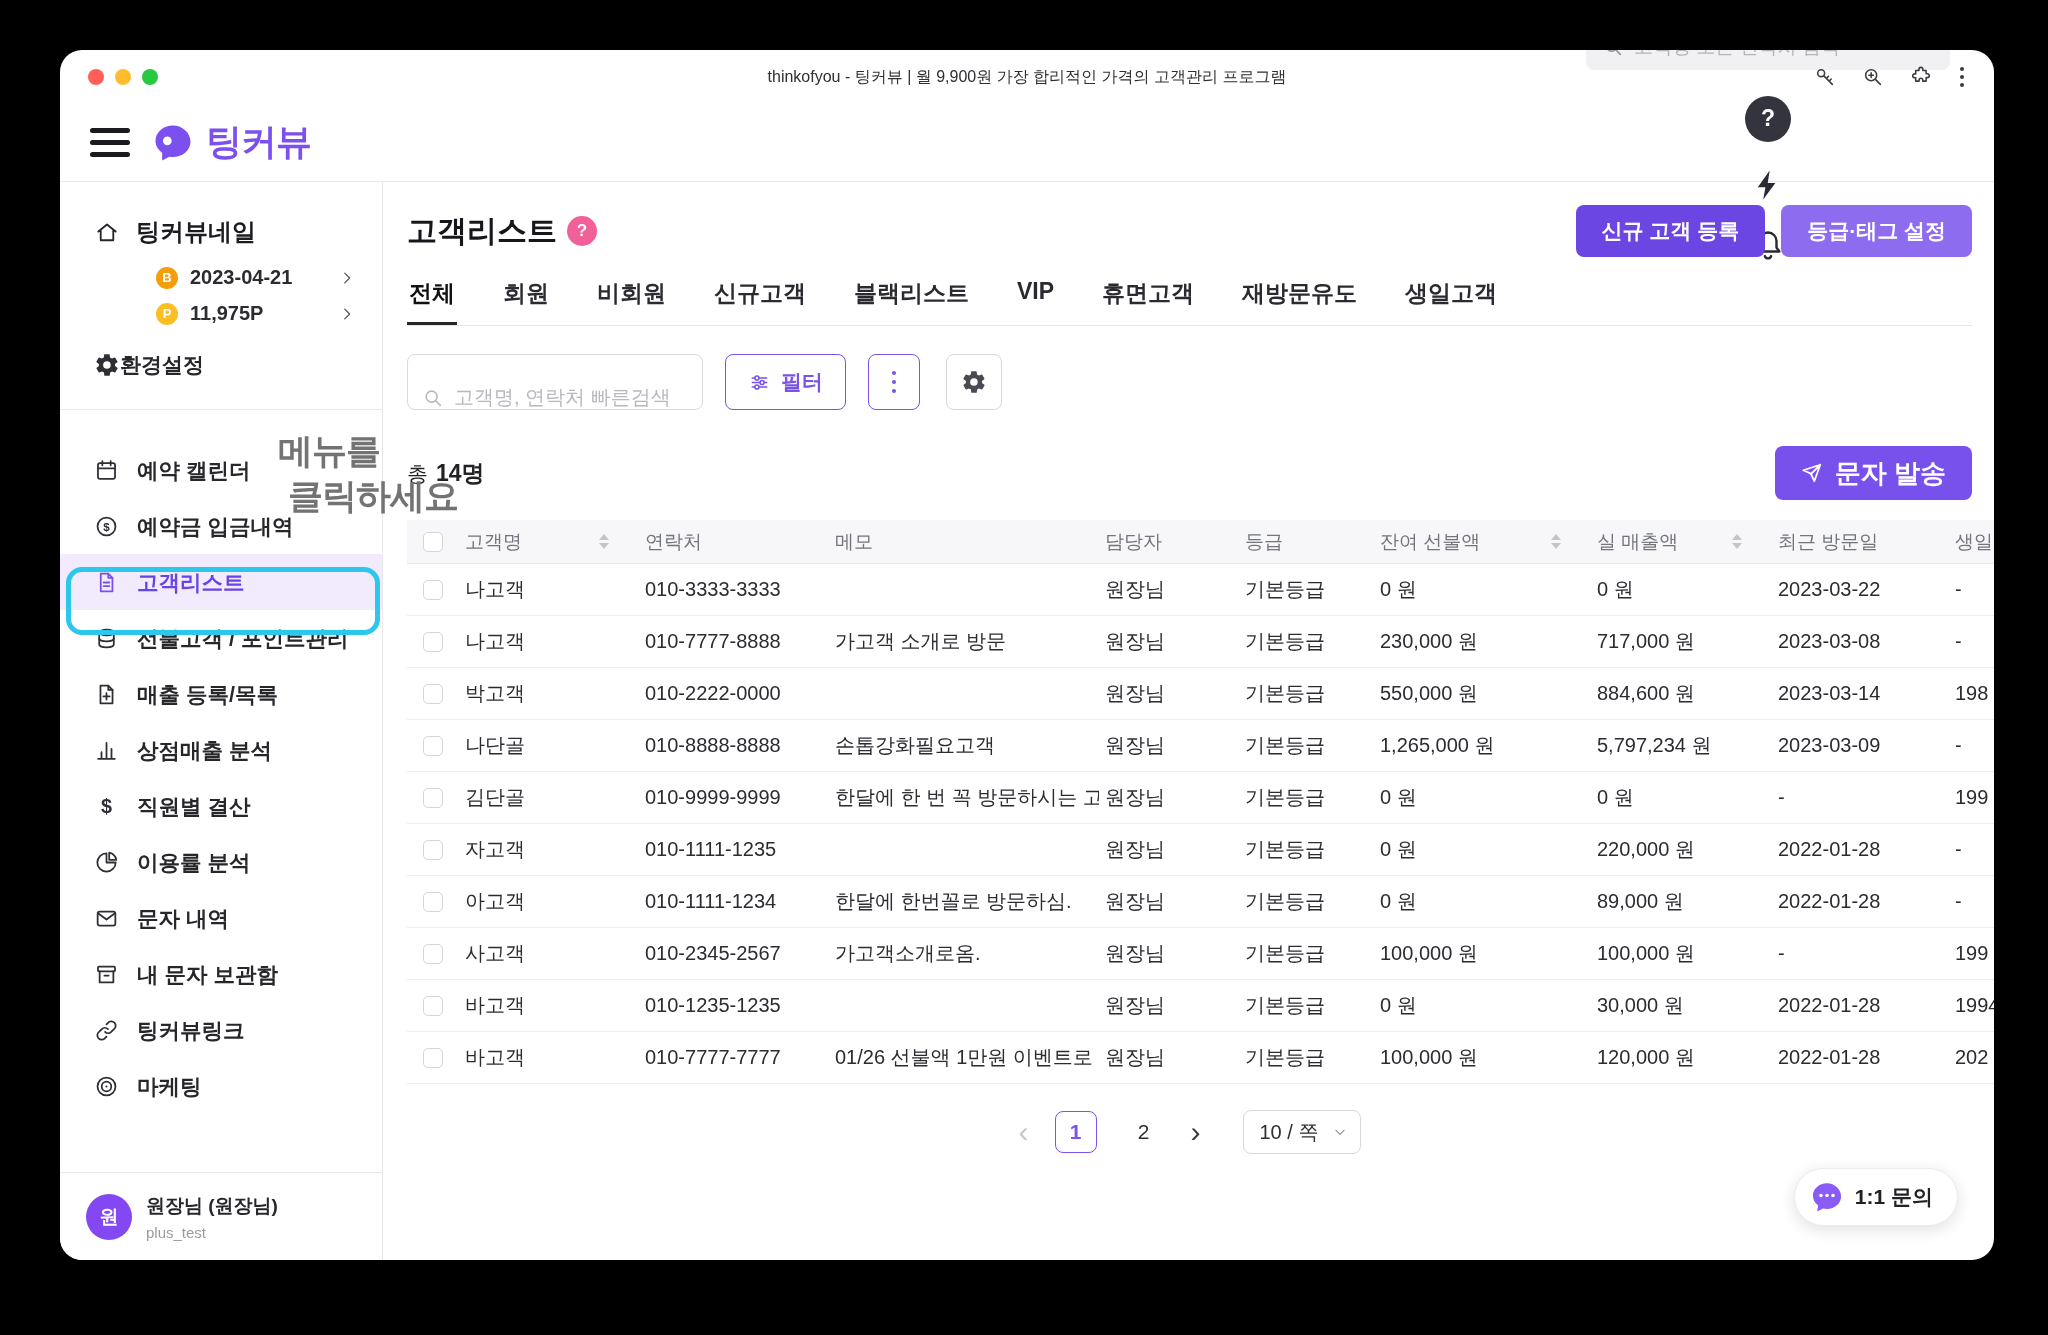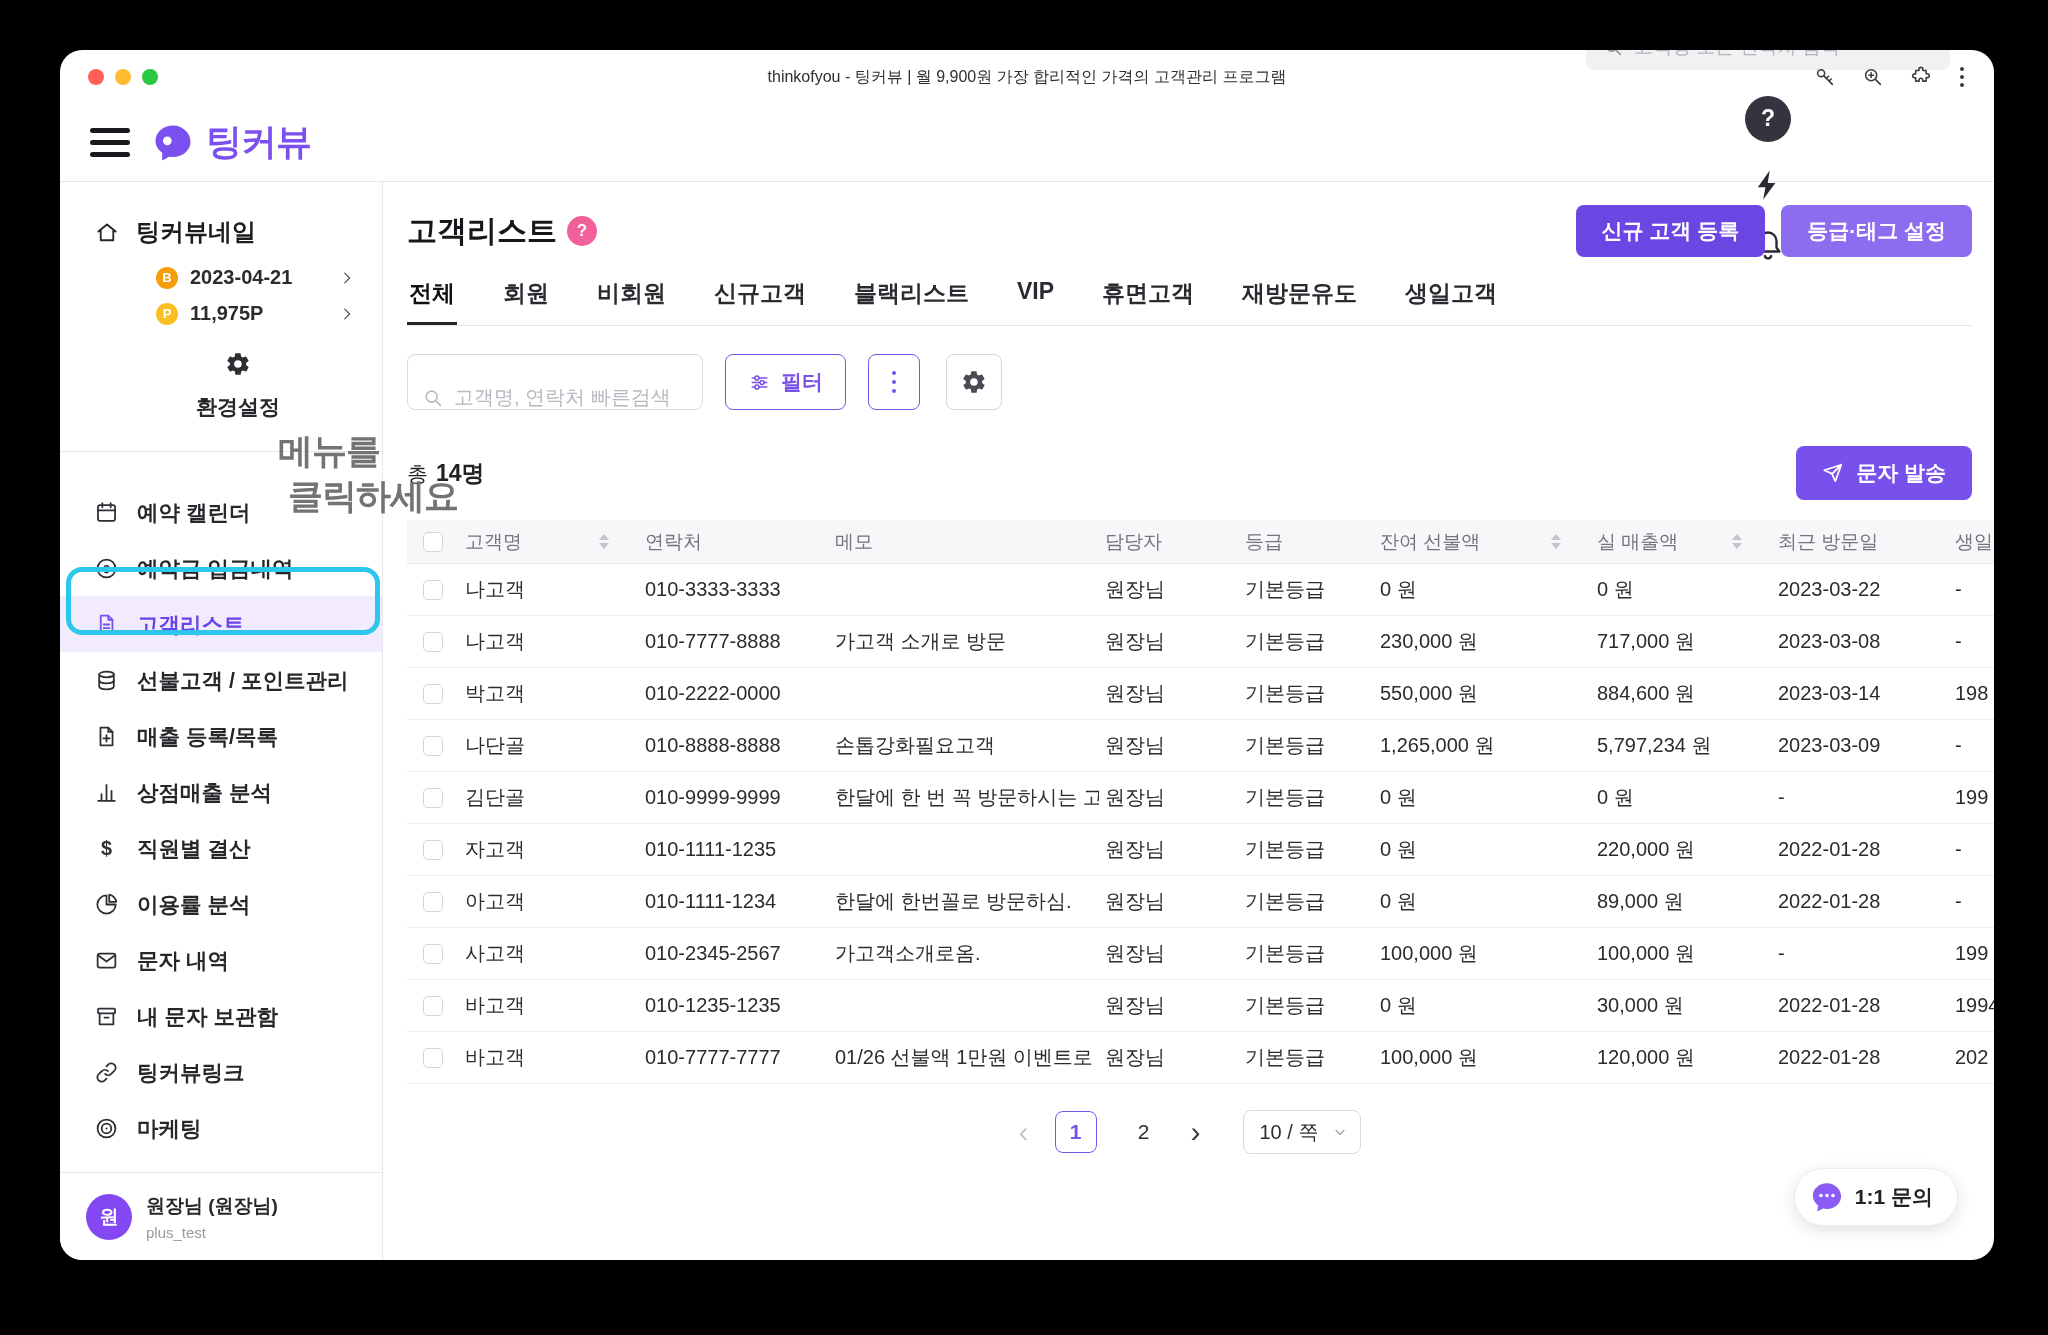--- a/index.html
+++ b/index.html
@@ -42,21 +42,21 @@
   
   .store-row { display:flex; align-items:center; gap:16px; padding:34px 0 0 34px; }
   .store-row .svg { width:26px; height:26px; color:#26262c; }
   .store-name { font-size:24px; font-weight:800; color:#1c1c20; }
   .sub-row { display:flex; align-items:center; gap:12px; margin:18px 26px 0 96px; cursor:pointer; }
   .sub-row + .sub-row { margin-top:13px; }
   .coin { width:22px; height:22px; border-radius:50%; color:#fff; font-size:13px; font-weight:800; display:flex; align-items:center; justify-content:center; flex:none; }
   .coin.b { background:#f59e0b; } .coin.p { background:#fbbf24; }
   .sub-label { font-size:20px; font-weight:600; color:#2b2b30; flex:1; }
   .chev { width:18px; height:18px; color:#55555c; flex:none; }
-  .settings-row { display:flex; align-items:center; gap:16px; margin:26px 0 0 34px; cursor:pointer;flex-direction:column; }
+  .settings-row { display:flex; align-items:center; margin:26px 0 0 34px; cursor:pointer; }
   .settings-row .svg { width:26px; height:26px; color:#2e2e35; }
   .settings-label { font-size:21px; font-weight:600; color:#26262b; }
   .side-divider { height:1px; background:#e9e9ec; margin-top:30px; }
   .menu { margin-top:32px; }
   .side-item { display:flex; align-items:center; gap:18px; height:56px; padding-left:34px; font-size:21.5px; font-weight:600; color:#26262b; cursor:pointer; }
   .side-item .side-icon { width:25px; height:25px; color:#2e2e35; display:inline-flex; flex:none; }
   .side-item.active { background:#f1ebfd; color:#6a43e6; }
   .side-item.active .side-icon { color:#7a4ff0; }
   .user-sec { position:absolute; left:0; right:0; bottom:0; height:88px; border-top:1px solid #e9e9ec; display:flex; align-items:center; gap:14px; padding-left:26px; background:#fff; }
   .avatar { width:46px; height:46px; border-radius:50%; background:#8448f2; color:#fff; font-size:19px; font-weight:700; display:flex; align-items:center; justify-content:center; flex:none; }
@@ -88,21 +88,21 @@
   .kebab-btn { width:52px; height:56px; border:1.5px solid #7a52e8; border-radius:8px; background:#fff; display:flex; align-items:center; justify-content:center; cursor:pointer; }
   .kebab-btn i { width:4.5px; height:4.5px; border-radius:50%; background:#7a52e8; }
   .kebab-btn .kb { display:flex; flex-direction:column; gap:4.5px; }
   .gear-btn { width:56px; height:56px; border:1.5px solid #d6d6dc; border-radius:8px; background:#fff; display:flex; align-items:center; justify-content:center; cursor:pointer; margin-left:4px; color:#4a4a52; }
   .gear-btn .svg { width:26px; height:26px; }
 
   
   .count-row { margin-top:36px; display:flex; align-items:center; justify-content:space-between; }
   .count-text { font-size:21px; color:#222226; }
   .count-text b { font-size:23px; font-weight:800; margin-left:8px; }
-  .send-btn { height:54px; background:#7850ec; border:none; border-radius:8px; color:#fff; font-size:21px; font-weight:700; display:flex; align-items:center; gap:12px; padding:0 26px; cursor:pointer; font-family:inherit; }
+  .send-btn { height:54px; background:#7850ec; border:none; border-radius:8px; color:#fff; font-size:26px; font-weight:700; display:flex; align-items:center; gap:12px; padding:0 26px; cursor:pointer; font-family:inherit; }
   .send-btn .svg { width:22px; height:22px; }
 
   
   .table { margin-top:20px; width:1660px; }
   .tr { display:flex; width:1660px; height:52px; border-bottom:1px solid #ededf1; align-items:stretch; }
   .thead .tr { height:44px; background:#f7f7f9; border-bottom:1px solid #e9e9ed; }
   .th, .td { display:flex; align-items:center; padding-left:6px; flex:none; overflow:hidden; white-space:nowrap; }
   .th { font-size:19px; color:#72757d; font-weight:500; }
   .td { font-size:20px; color:#2b2b31; }
   .c-check { width:52px; justify-content:center; padding-left:0; }

